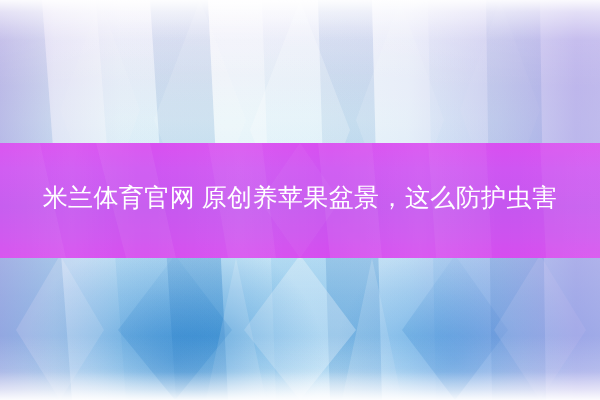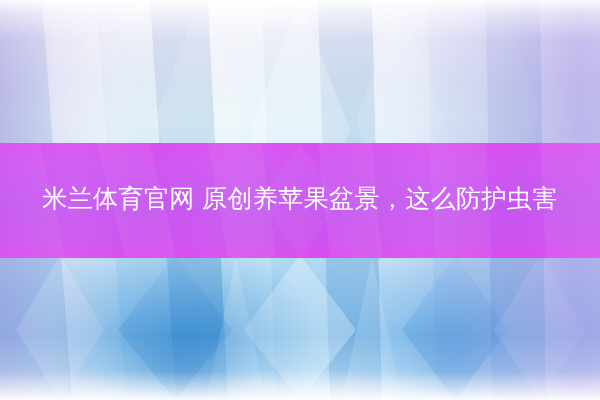--- a/index.html
+++ b/index.html
@@ -124,20 +124,21 @@
   .band-line {
     position: relative;
     z-index: 2;
     color: #ffffff;
     font-size: 25px;
     line-height: 1.22;
     letter-spacing: 0.4px;
     white-space: nowrap;
     font-weight: 400;
     text-align: center;
+    font-family: Liberation Serif, serif;
   }
   .band-line.line1 { margin-bottom: 4px; }
 
   
   .watermark {
     position: absolute;
     left: 0;
     bottom: 6px;
     width: 600px;
     text-align: center;

